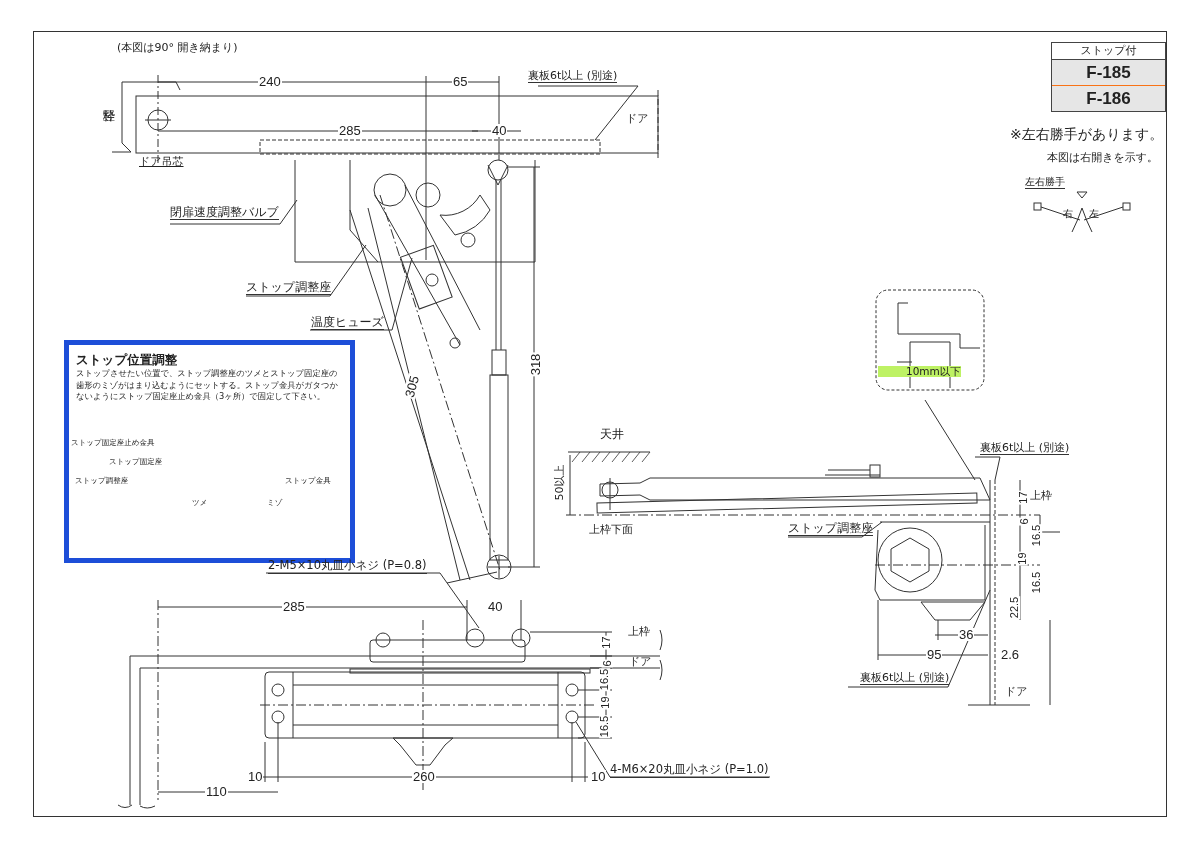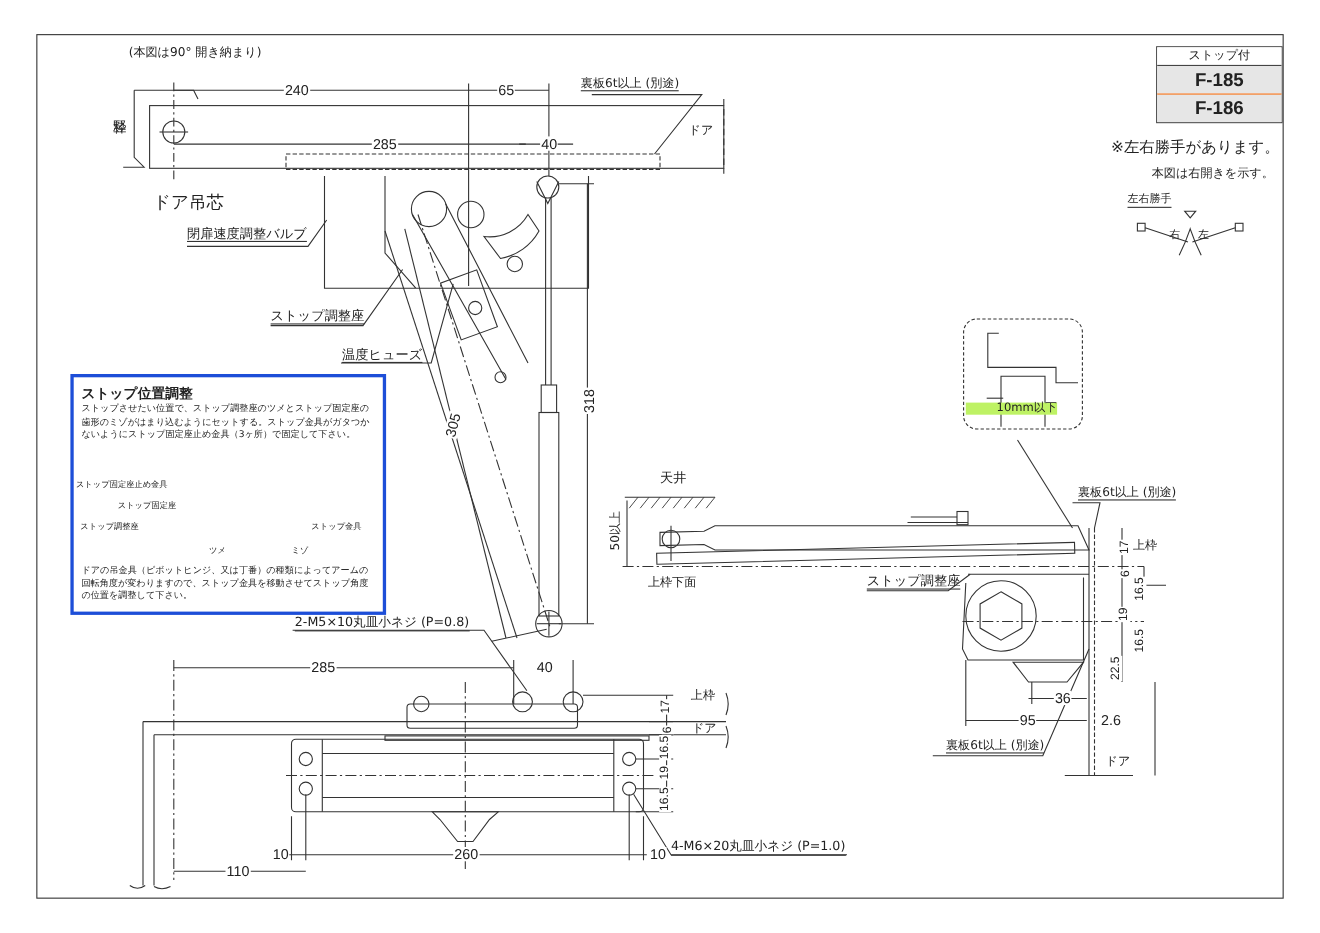--- a/index.html
+++ b/index.html
@@ -7,21 +7,21 @@
   #sheet{position:absolute;left:33px;top:31px;width:1134px;height:786px;border:1.5px solid #333;box-sizing:border-box;}
   svg#drawing{position:absolute;left:0;top:0;width:1200px;height:848px;}
   .t{position:absolute;white-space:nowrap;font-size:12px;line-height:1;color:#222;}
   .dim{font-family:"Liberation Sans Narrow","Liberation Sans",sans-serif;font-size:13px;background:#fff;padding:0 1px;}
   .vert{writing-mode:vertical-rl;}
   .ul{border-bottom:1px solid #333;padding-bottom:1px;text-align:center;}
   #model-box{position:absolute;left:1051px;top:42px;width:113px;border:1px solid #444;}
   #model-box .hdr{font-size:11px;text-align:center;height:16px;line-height:16px;border-bottom:1px solid #444;background:#fff;}
   #model-box .mdl{font-weight:bold;font-size:17px;text-align:center;height:25px;line-height:25px;background:#e6e6e6;font-family:"Liberation Sans",sans-serif;}
   #model-box .mdl + .mdl{border-top:1px solid #f97316;}
-  #note-box{position:absolute;left:64px;top:340px;width:281px;height:213px;border:3px solid #1d4ed8;background:#fff;}
+  #note-box{position:absolute;left:64px;top:340px;width:281px;height:213px;border:5px solid #1d4ed8;background:#fff;}
   #note-box .title{position:absolute;left:7px;top:7px;font-size:12.5px;font-weight:bold;}
   #note-box .p{position:absolute;left:7px;font-size:8.3px;line-height:11.5px;width:268px;white-space:normal;}
   #note-box .lbl{position:absolute;font-size:7.5px;white-space:nowrap;}
 </style>
 </head>
 <body>
 
 <div id="sheet"></div>
 
 <svg id="drawing" viewBox="0 0 1200 848" xmlns="http://www.w3.org/2000/svg" fill="none" stroke="#333" stroke-width="1">
@@ -225,21 +225,21 @@
   <div class="mdl">F-186</div>
 </div>
 <div class="t" style="left:1010px;top:127px;font-size:14px;">※左右勝手があります。</div>
 <div class="t" style="left:1047px;top:152px;font-size:11px;">本図は右開きを示す。</div>
 <div class="t ul" style="left:1025px;top:177px;font-size:10px;">左右勝手</div>
 <div class="t" style="left:1063px;top:209px;font-size:10px;">右</div>
 <div class="t" style="left:1089px;top:209px;font-size:10px;">左</div>
 
 <div class="t" style="left:117px;top:42px;font-size:11px;">(本図は90° 開き納まり)</div>
 <div class="t vert" style="left:103px;top:100px;font-size:12px;">竪枠</div>
-<div class="t" style="left:139px;top:176px;font-size:16px;">ドア吊芯</div>
+<div class="t" style="left:139px;top:156px;font-size:11px;text-decoration:underline;">ドア吊芯</div>
 <div class="t" style="left:626px;top:113px;font-size:11px;">ドア</div>
 <div class="t ul" style="left:528px;top:70px;font-size:11px;">裏板6t以上 (別途)</div>
 <div class="t ul" style="left:170px;top:206px;font-size:12px;">閉扉速度調整バルブ</div>
 <div class="t ul" style="left:246px;top:281px;font-size:12px;">ストップ調整座</div>
 <div class="t ul" style="left:311px;top:316px;font-size:12px;">温度ヒューズ</div>
 
 <div class="t dim" style="left:258px;top:75px;">240</div>
 <div class="t dim" style="left:452px;top:75px;">65</div>
 <div class="t dim" style="left:338px;top:124px;">285</div>
 <div class="t dim" style="left:491px;top:124px;">40</div>
@@ -248,21 +248,20 @@
 
 <div id="note-box">
   <div class="title">ストップ位置調整</div>
   <div class="p" style="top:23px;">ストップさせたい位置で、ストップ調整座のツメとストップ固定座の歯形のミゾがはまり込むようにセットする。ストップ金具がガタつかないようにストップ固定座止め金具（3ヶ所）で固定して下さい。</div>
   <div class="lbl" style="left:2px;top:93px;">ストップ固定座止め金具</div>
   <div class="lbl" style="left:40px;top:112px;">ストップ固定座</div>
   <div class="lbl" style="left:6px;top:131px;">ストップ調整座</div>
   <div class="lbl" style="left:216px;top:131px;">ストップ金具</div>
   <div class="lbl" style="left:123px;top:153px;">ツメ</div>
   <div class="lbl" style="left:166px;top:153px;margin-left:32px;">ミゾ</div>
-  <div class="p" style="top:170px;">ドアの吊金具（ピボットヒンジ、又は丁番）の種類によってアームの回転角度が変わりますので、ストップ金具を移動させてストップ角度の位置を調整して下さい。</div>
 </div>
 
 <div class="t ul" style="left:268px;top:560px;font-size:11.5px;">2-M5×10丸皿小ネジ (P=0.8)</div>
 <div class="t ul" style="left:610px;top:764px;font-size:11.5px;">4-M6×20丸皿小ネジ (P=1.0)</div>
 <div class="t" style="left:628px;top:626px;font-size:11px;">上枠</div>
 <div class="t" style="left:629px;top:656px;font-size:11px;">ドア</div>
 
 <div class="t dim" style="left:282px;top:600px;">285</div>
 <div class="t dim" style="left:487px;top:600px;">40</div>
 <div class="t dim" style="left:599px;top:637px;transform:rotate(-90deg);font-size:11px;">17</div>

